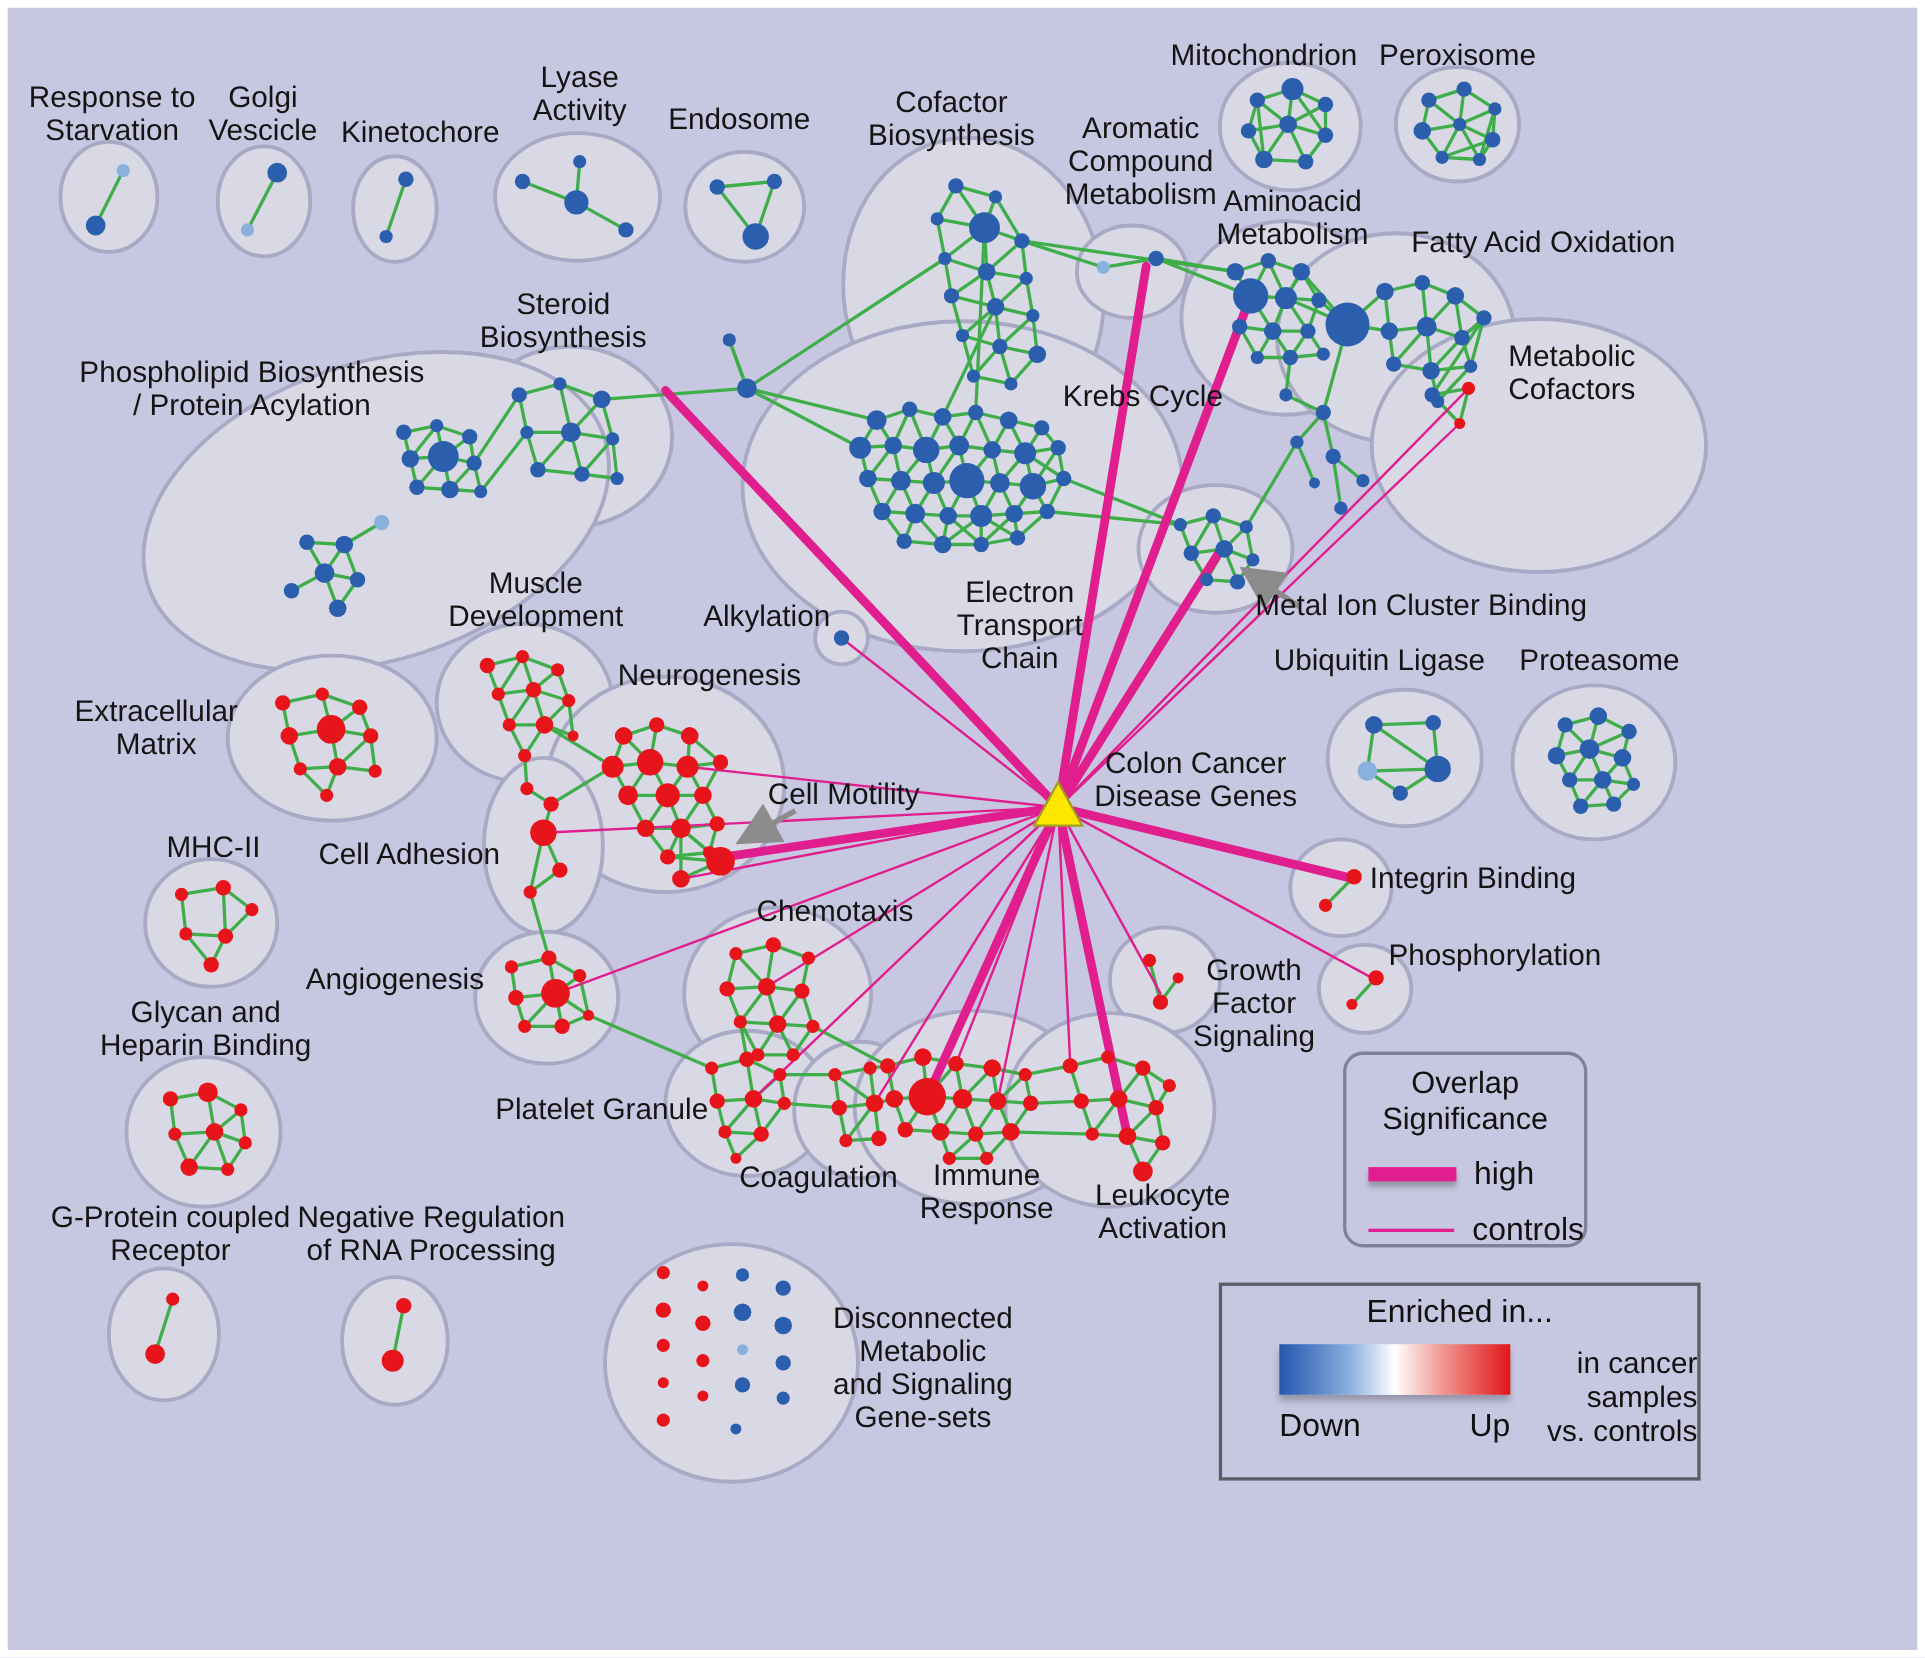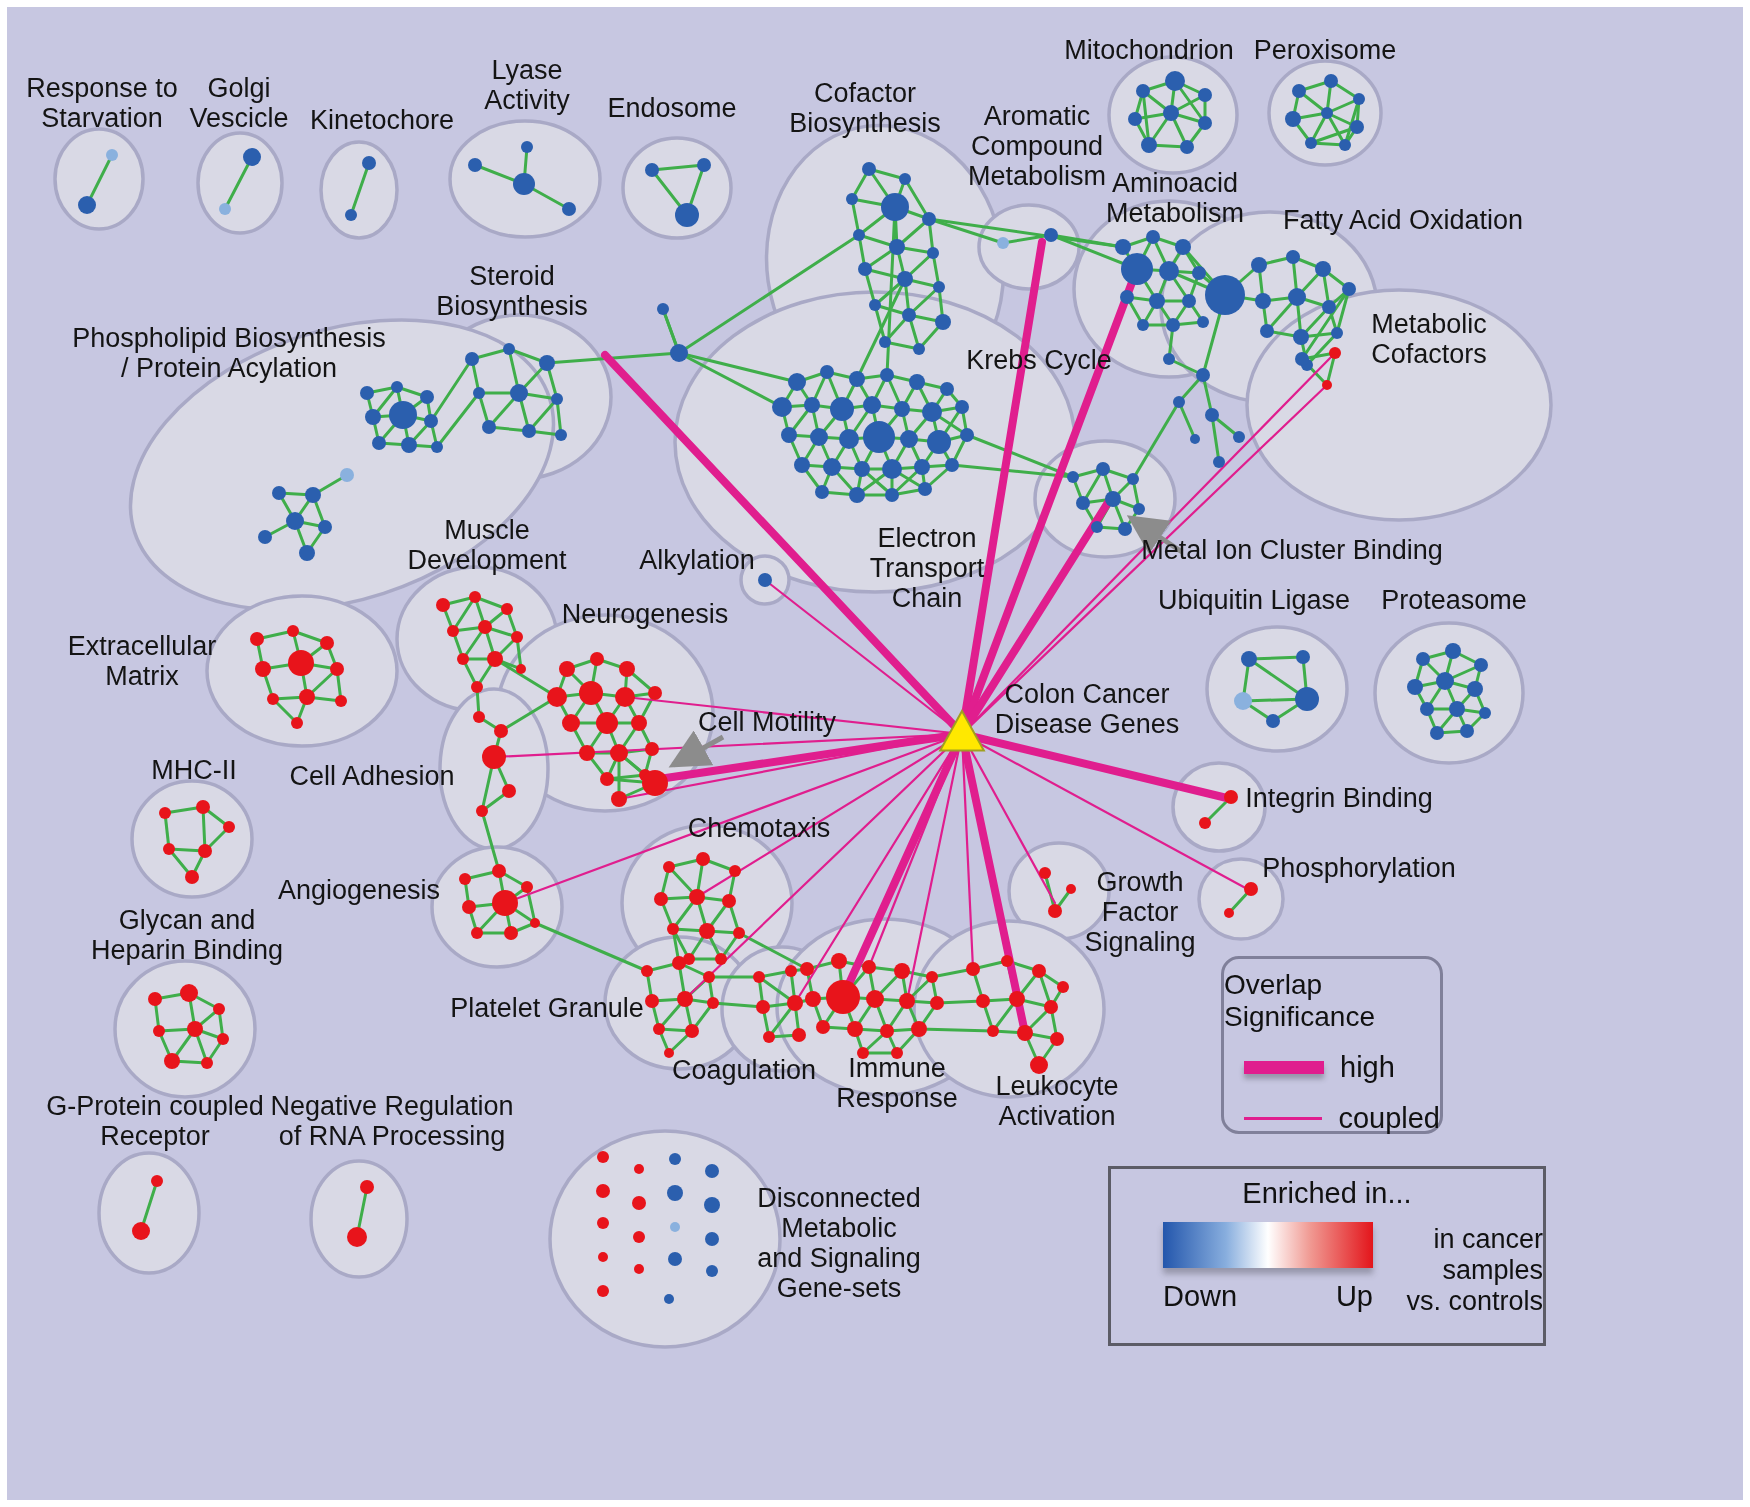--- a/index.html
+++ b/index.html
@@ -19,21 +19,21 @@
     position:absolute;
     background:#c7c7e1;
     color:#111;
     box-sizing:border-box;
   }
   .legend-overlap{
     left:1214px;top:949px;width:222px;height:178px;
     border:3px solid #80809a;border-radius:18px;
   }
   .legend-title{
-    white-space:pre-line;
+    white-space:pre-line;text-align:center;
     font-size:28px;line-height:32px;color:#111;
     margin-top:10px;
   }
   .legend-row{display:flex;align-items:center;gap:16px;margin:18px 0 0 20px;}
   .swatch-high{width:80px;height:13px;background:#e01e8e;box-shadow:0 5px 5px rgba(60,60,70,.35);}
   .swatch-moderate{width:80px;height:3px;background:#e01e8e;}
   .legend-label{font-size:29px;color:#111;}
   .legend-enrich{
     left:1101px;top:1159px;width:438px;height:180px;
     border:3px solid #5c5c66;
@@ -1016,21 +1016,21 @@
 
   <div class="legend legend-overlap">
     <div class="legend-title">Overlap
 Significance</div>
     <div class="legend-row">
       <span class="swatch-high"></span>
       <span class="legend-label">high</span>
     </div>
     <div class="legend-row">
       <span class="swatch-moderate"></span>
-      <span class="legend-label">coupled</span>
+      <span class="legend-label">controls</span>
     </div>
   </div>
 
   <div class="legend legend-enrich">
     <div class="enrich-title">Enriched in...</div>
     <div class="enrich-body">
       <div class="grad-wrap">
         <div class="grad-bar" id="grad-bar" style="background: linear-gradient(90deg, rgb(35, 86, 172) 0%, rgb(136, 174, 222) 30%, rgb(255, 255, 255) 50%, rgb(240, 154, 147) 70%, rgb(227, 21, 27) 100%);"></div>
         <div class="grad-ends">
           <span>Down</span>

